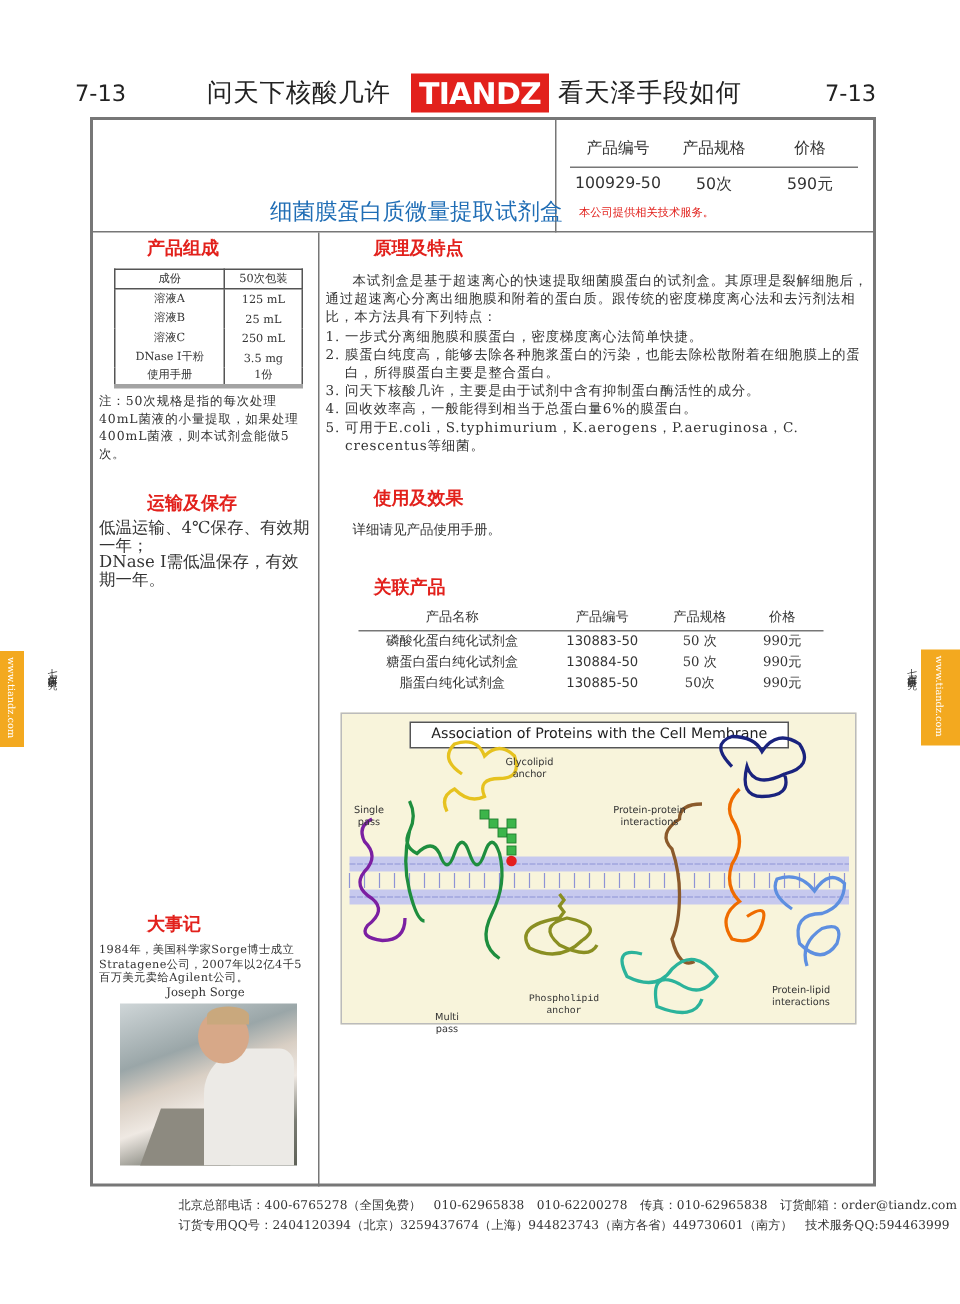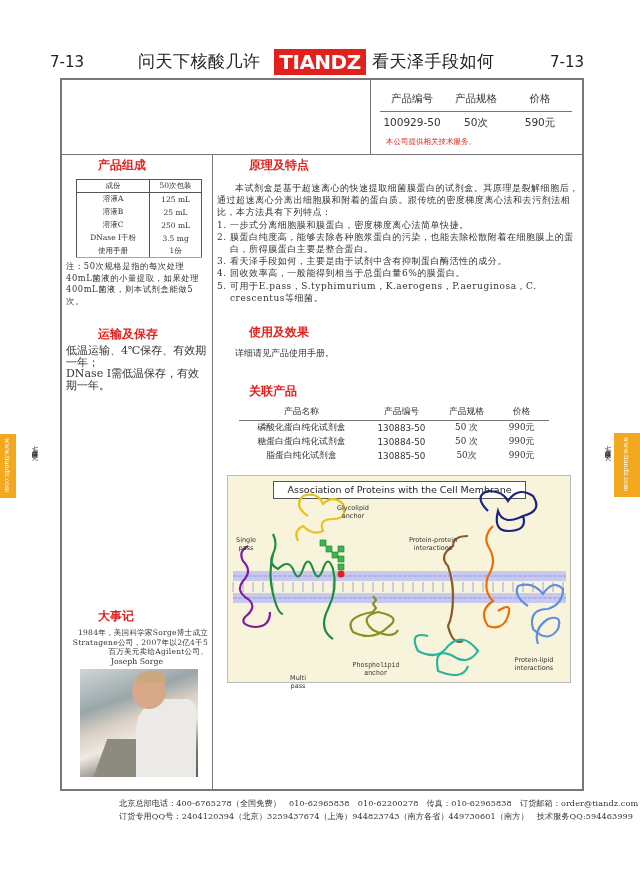--- a/index.html
+++ b/index.html
@@ -32,27 +32,27 @@
   .price-data { padding-top: 4px; }
   .service-note { font-size: 7.5px; color: #e2211c; margin-top: 7px; padding-left: 6px; }
 
   .sec-title { font-size: 12px; color: #e2211c; font-weight: bold; margin-left: 32px; }
 
   .left-col { position: absolute; left: 4px; top: 77px; width: 142px; }
   .comp-table { margin: 5px 0 0 10px; width: 126px; border-collapse: collapse; font-size: 7.5px; color: #333; }
   .comp-table td { border: 1px solid #555; text-align: center; height: 13px; }
   .comp-table tr + tr td { border-top: none; border-bottom: none; }
   .comp-table tr:first-child td { border-bottom: 1px solid #555; }
-  .comp-table tr:last-child td { border-bottom: 1px solid #a3a3a3; }
+  .comp-table tr:last-child td { border-bottom: 3px solid #a3a3a3; }
   .comp-note { font-size: 8.3px; line-height: 11.5px; color: #333; margin-top: 3px; letter-spacing: 0.6px; }
   .store-title { margin-top: 19px; }
   .store-text { font-size: 11px; line-height: 11.5px; color: #333; margin-top: 2px; }
 
   .event { position: absolute; left: 4px; top: 528px; width: 142px; }
-  .event-text { font-size: 7.5px; line-height: 9.5px; color: #333; margin-top: 3px; letter-spacing: 0.3px; text-align: right; }
+  .event-text { font-size: 7.5px; line-height: 9.5px; color: #333; margin-top: 3px; letter-spacing: 0.3px; }
   .event-name { text-align: center; font-size: 7.8px; color: #333; }
   .photo { margin: 3px 0 0 14px; width: 118px; height: 108px; background: linear-gradient(160deg,#cfd6d8 0%,#9aa6a8 30%,#d9cfc4 45%,#efe9e3 60%,#7a7c73 80%,#5e6157 100%); position: relative; overflow: hidden; }
   .photo .coat { position: absolute; right: 2px; top: 30px; width: 60px; height: 78px; background: #eceae6; border-radius: 30px 10px 0 0; }
   .photo .head { position: absolute; left: 52px; top: 4px; width: 34px; height: 36px; background: #d7a888; border-radius: 50%; }
   .photo .hair { position: absolute; left: 58px; top: 2px; width: 28px; height: 12px; background: #c9a87d; border-radius: 50% 50% 0 0; }
   .photo .tray { position: absolute; left: 20px; top: 70px; width: 60px; height: 40px; background: #8d8a80; transform: skewX(-20deg); }
 
   .main { position: absolute; left: 155px; top: 77px; width: 362px; }
   .body-text { font-size: 9px; line-height: 12.2px; color: #333; letter-spacing: 0.55px; }
   .indent { text-indent: 18px; margin-top: 8px; }
@@ -101,20 +101,21 @@
 <div class="side-tab right">
   <span class="side-url" style="left:8px;top:4px;">www.tiandz.com</span>
 </div>
 <span class="side-cat" style="left:603px;">七 蛋白质研究</span>
 
 <div class="frame">
   <div class="top-split"></div>
   <div class="hline"></div>
   <div class="vline"></div>
 
+  <div class="kit-title-cn">细菌膜蛋白质微量提取试剂盒</div>
 
   <div class="price-table">
     <div class="price-row price-head">
       <span>产品编号</span>
       <span>产品规格</span>
       <span>价格</span>
     </div>
     <div class="price-row price-data">
       <span>100929-50</span>
       <span>50次</span>
@@ -178,29 +179,29 @@
     <div class="body-text list-item">
         <span class="num">1.</span>
         <span>一步式分离细胞膜和膜蛋白，密度梯度离心法简单快捷。</span>
       </div>
     <div class="body-text list-item">
         <span class="num">2.</span>
         <span>膜蛋白纯度高，能够去除各种胞浆蛋白的污染，也能去除松散附着在细胞膜上的蛋白，所得膜蛋白主要是整合蛋白。</span>
       </div>
     <div class="body-text list-item">
         <span class="num">3.</span>
-        <span>看天泽手段如何，主要是由于试剂中含有抑制蛋白酶活性的成分。</span>
+        <span>问天下核酸几许，主要是由于试剂中含有抑制蛋白酶活性的成分。</span>
       </div>
     <div class="body-text list-item">
         <span class="num">4.</span>
         <span>回收效率高，一般能得到相当于总蛋白量6%的膜蛋白。</span>
       </div>
     <div class="body-text list-item">
         <span class="num">5.</span>
-        <span>可用于E.pass，S.typhimurium，K.aerogens，P.aeruginosa，C. crescentus等细菌。</span>
+        <span>可用于E.coli，S.typhimurium，K.aerogens，P.aeruginosa，C. crescentus等细菌。</span>
       </div>
 
     <div class="sec-title usage">使用及效果</div>
     <div class="usage-text">详细请见产品使用手册。</div>
 
     <div class="sec-title related">关联产品</div>
     <div class="rel-table">
       <div class="rel-row rel-head">
         <span>产品名称</span>
           <span>产品编号</span>

